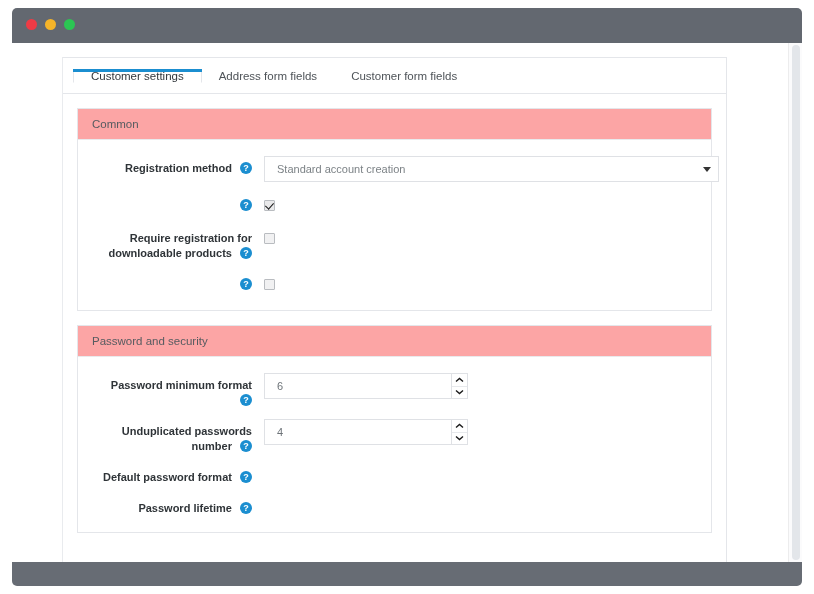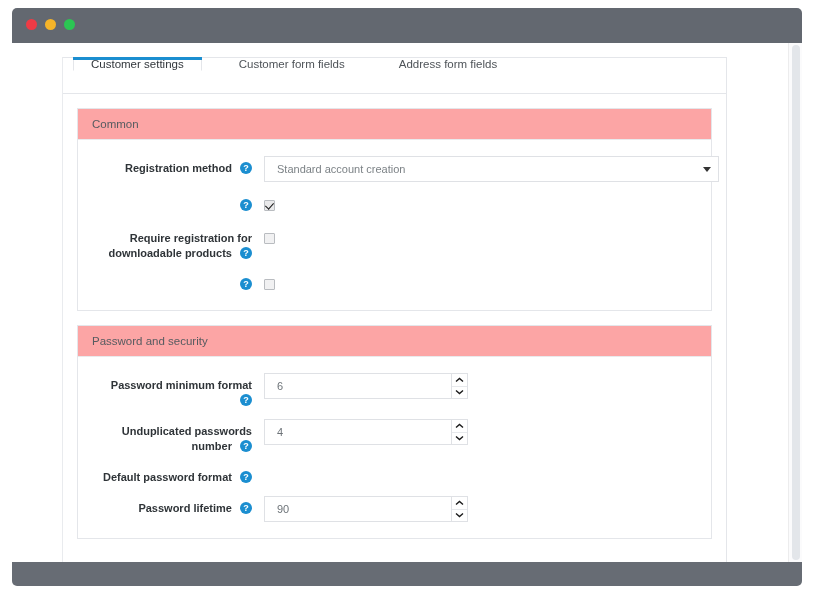--- a/index.html
+++ b/index.html
@@ -78,24 +78,23 @@
     background: #ffffff;
     border: 1px solid #e4e6ea;
     border-left: 1px solid #e9ebee;
   }
 
   
   .tabs {
     height: 36px;
     border-bottom: 1px solid #e4e6ea;
     display: flex;
-    align-items: flex-start;
+    align-items: center;
     background: #ffffff;
     padding-left: 10px;
-    gap: 20px;
   }
   .tab {
     position: relative;
     padding: 0 17px;
     display: flex;
     align-items: center;
     font-size: 11.5px;
     color: #4e5358;
     white-space: nowrap;
     cursor: pointer;
@@ -265,24 +264,24 @@
 
   <div class="viewport">
 
     <div class="card">
 
       <div class="tabs">
         <div class="tab active">
           <span>Customer settings</span>
         </div>
         <div class="tab">
-          <span>Customer form fields</span>
+          <span>Address form fields</span>
         </div>
         <div class="tab">
-          <span>Address form fields</span>
+          <span>Customer form fields</span>
         </div>
       </div>
 
       <div class="panels">
 
         <div class="panel">
           <div class="panel-head">
             <span>Common</span>
           </div>
           <div class="panel-body">
@@ -434,39 +433,20 @@
             <div class="row">
               <div class="label">
                 <span class="txt">Password lifetime</span>
                 <span class="help">
                   <svg width="12" height="12" viewBox="0 0 12 12">
                       <circle cx="6" cy="6" r="6" fill="#1b8ed0"></circle>
                       <text x="6" y="9" font-size="9" font-family="Liberation Sans, sans-serif" font-weight="bold" fill="#ffffff" text-anchor="middle">?</text>
                     </svg>
                 </span>
               </div>
-              <div class="control">
-                <div class="spinwrap">
-                  <div class="spininput">
-                    <span>90</span>
-                  </div>
-                  <div class="spinbtns">
-                    <div class="spinbtn">
-                        <svg width="9" height="6" viewBox="0 0 9 6">
-                          <path d="M1 4.5L4.5 1.5L8 4.5" stroke="#1a1a1a" stroke-width="1.4" fill="none"></path>
-                        </svg>
-                      </div>
-                    <div class="spinbtn">
-                        <svg width="9" height="6" viewBox="0 0 9 6">
-                          <path d="M1 1.5L4.5 4.5L8 1.5" stroke="#1a1a1a" stroke-width="1.4" fill="none"></path>
-                        </svg>
-                      </div>
-                  </div>
-                </div>
-              </div>
             </div>
 
           </div>
         </div>
 
       </div>
     </div>
 
     <div class="scrollbar">
       <div class="scrollthumb"></div>

